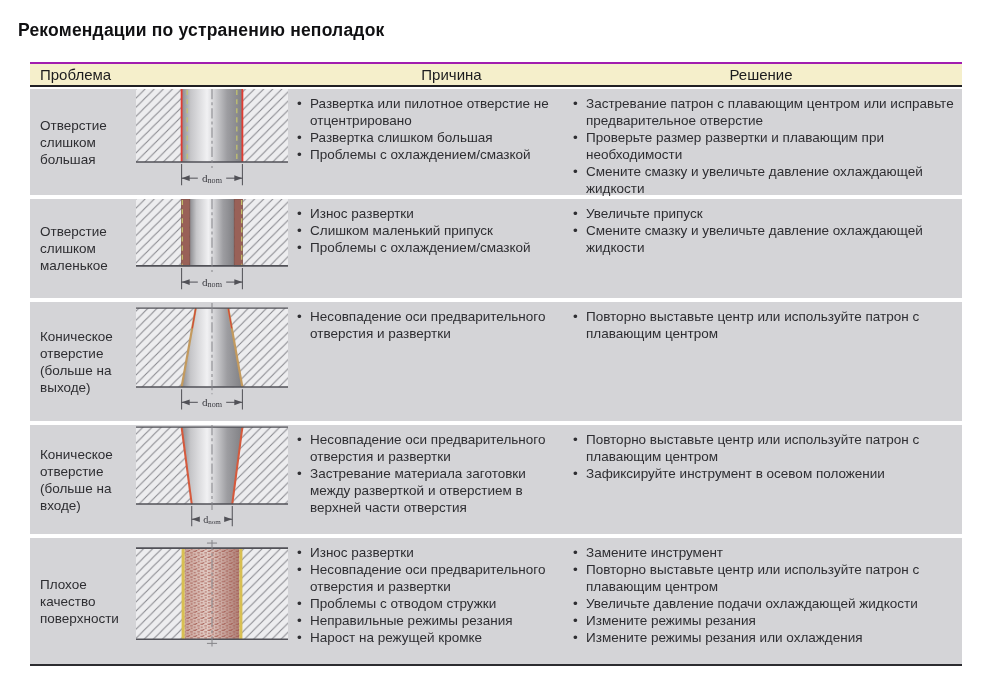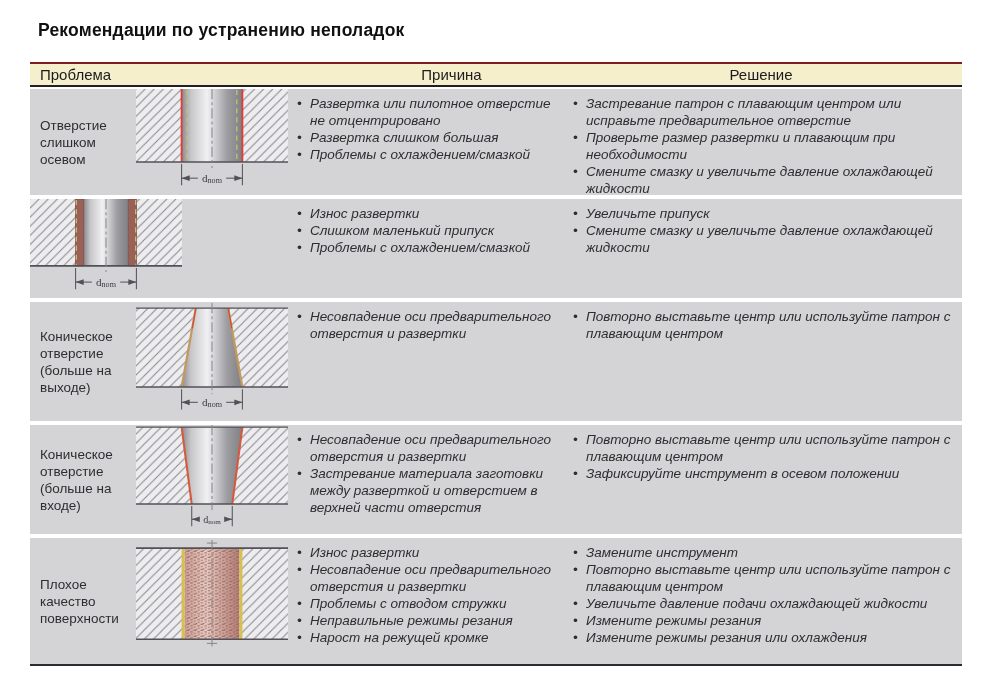--- a/index.html
+++ b/index.html
@@ -1,55 +1,55 @@
 <!DOCTYPE html>
 <html><head>
 <meta charset="utf-8">
 <style>
   html,body{margin:0;padding:0;background:#ffffff;width:990px;height:697px;
     font-family:"Liberation Sans",sans-serif;overflow:hidden;position:relative;}
-  .page-title{position:absolute;left:38px;top:8px;font-size:17.5px;font-weight:bold;
+  .page-title{position:absolute;left:18px;top:8px;font-size:17.5px;font-weight:bold;
     color:#101012;letter-spacing:.2px;}
   .ts-table{position:absolute;left:30px;top:62px;width:932px;}
   .thead{display:flex;background:#f5efcb;height:21px;align-items:center;
-    border-top:2px solid #7f1d1d;border-bottom:2px solid #202024;margin-bottom:2px;}
+    border-top:2px solid #a21caf;border-bottom:2px solid #202024;margin-bottom:2px;}
   .th{font-size:15px;color:#1c1c1e;box-sizing:border-box;}
   .th-problem{width:258px;padding-left:10px;}
   .th-cause{width:272px;text-align:center;padding-left:55px;}
   .th-solution{width:402px;text-align:center;}
   .row{display:flex;background:#d4d4d7;margin-bottom:4px;}
   .row:last-child{margin-bottom:0;}
   .cell{box-sizing:border-box;}
   .problem-cell{width:258px;display:flex;}
   .problem-label{flex:1;display:flex;align-items:center;padding-left:10px;
     font-size:13.5px;color:#2e2e32;line-height:17px;}
   .diagram{width:152px;}
   .diagram svg{display:block;width:152px;height:auto;}
   .cause-cell{width:272px;padding:6px 4px 4px 8px;}
   .solution-cell{width:402px;padding:6px 4px 4px 12px;}
   ul.bullets{list-style:none;margin:0;padding:0;font-size:13.5px;line-height:17px;color:#2e2e32;}
-  ul.bullets li{position:relative;padding-left:14px;font-style:italic;}
+  ul.bullets li{position:relative;padding-left:14px;}
   ul.bullets li::before{content:"\2022";position:absolute;left:1px;top:0;}
   .bottom-border{height:2px;background:#2c2c30;}
 </style>
 </head>
 <body>
 
 <h1 class="page-title">Рекомендации по устранению неполадок</h1>
 
 <div class="ts-table">
   <div class="thead">
     <div class="th th-problem">Проблема</div>
     <div class="th th-cause">Причина</div>
     <div class="th th-solution">Решение</div>
   </div>
   <div class="tbody" id="tbody">
   <div class="row" style="height: 106px;">
     <div class="cell problem-cell">
-      <div class="problem-label">Отверстие слишком осевом</div>
+      <div class="problem-label">Отверстие слишком большая</div>
       <div class="diagram">
             <svg viewBox="0 0 150 104" xmlns="http://www.w3.org/2000/svg">
               <defs>
                 <pattern id="hatch0" width="9" height="9" patternUnits="userSpaceOnUse">
                   <rect width="9" height="9" fill="#ededef"></rect>
                   <path d="M0,9 L9,0 M-1,1 L1,-1 M8,10 L10,8" stroke="#86868c" stroke-width="1"></path>
                 </pattern>
                 <linearGradient id="metal0" x1="0" y1="0" x2="1" y2="0">
                   <stop offset="0" stop-color="#8a8a8e"></stop>
                   <stop offset="0.15" stop-color="#c6c6c9"></stop>
@@ -87,20 +87,21 @@
       <ul class="bullets">
             <li>Застревание патрон с плавающим центром или исправьте предварительное отверстие</li>
             <li>Проверьте размер развертки и плавающим при необходимости</li>
             <li>Смените смазку и увеличьте давление охлаждающей жидкости</li>
           </ul>
     </div>
   </div>
 
   <div class="row" style="height: 99px;">
     <div class="cell problem-cell">
+      <div class="problem-label">Отверстие слишком маленькое</div>
       <div class="diagram">
             <svg viewBox="0 0 150 97" xmlns="http://www.w3.org/2000/svg">
               <defs>
                 <pattern id="hatch1" width="9" height="9" patternUnits="userSpaceOnUse">
                   <rect width="9" height="9" fill="#ededef"></rect>
                   <path d="M0,9 L9,0 M-1,1 L1,-1 M8,10 L10,8" stroke="#86868c" stroke-width="1"></path>
                 </pattern>
                 <linearGradient id="metal1" x1="0" y1="0" x2="1" y2="0">
                   <stop offset="0" stop-color="#8a8a8e"></stop>
                   <stop offset="0.15" stop-color="#c6c6c9"></stop>

